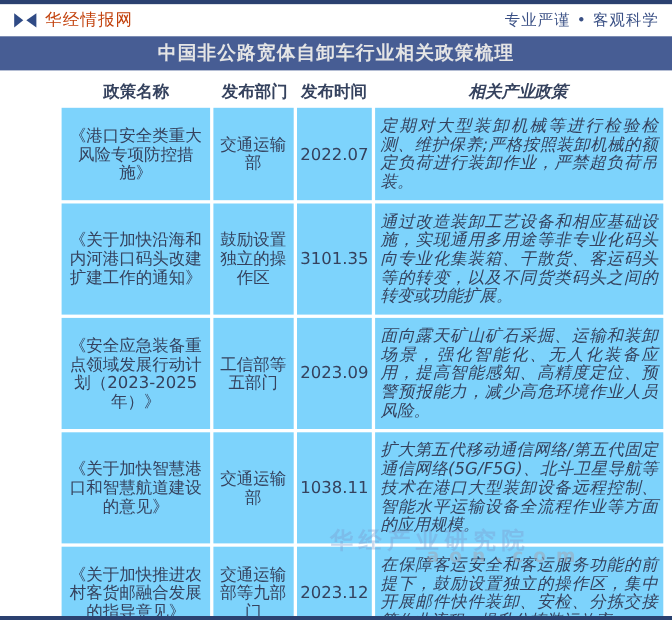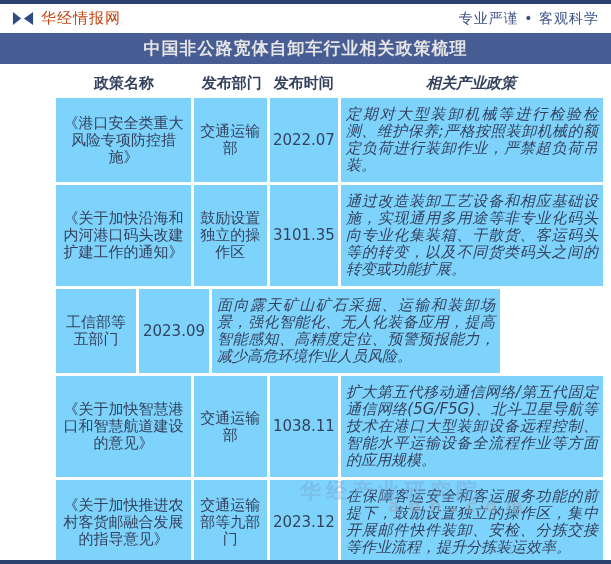--- a/index.html
+++ b/index.html
@@ -132,20 +132,21 @@
   </div>
 
   <div class="row">
     <div class="cell col-name">《关于加快沿海和内河港口码头改建扩建工作的通知》</div>
     <div class="cell col-dept">鼓励设置独立的操作区</div>
     <div class="cell col-date">3101.35</div>
     <div class="cell col-policy">通过改造装卸工艺设备和相应基础设施，实现通用多用途等非专业化码头向专业化集装箱、干散货、客运码头等的转变，以及不同货类码头之间的转变或功能扩展。</div>
   </div>
 
   <div class="row">
+    <div class="cell col-name">《安全应急装备重点领域发展行动计划（2023-2025年）》</div>
     <div class="cell col-dept">工信部等五部门</div>
     <div class="cell col-date">2023.09</div>
     <div class="cell col-policy">面向露天矿山矿石采掘、运输和装卸场景，强化智能化、无人化装备应用，提高智能感知、高精度定位、预警预报能力，减少高危环境作业人员风险。</div>
   </div>
 
   <div class="row">
     <div class="cell col-name">《关于加快智慧港口和智慧航道建设的意见》</div>
     <div class="cell col-dept">交通运输部</div>
     <div class="cell col-date">1038.11</div>
     <div class="cell col-policy">扩大第五代移动通信网络/第五代固定通信网络(5G/F5G)、北斗卫星导航等技术在港口大型装卸设备远程控制、智能水平运输设备全流程作业等方面的应用规模。</div>

